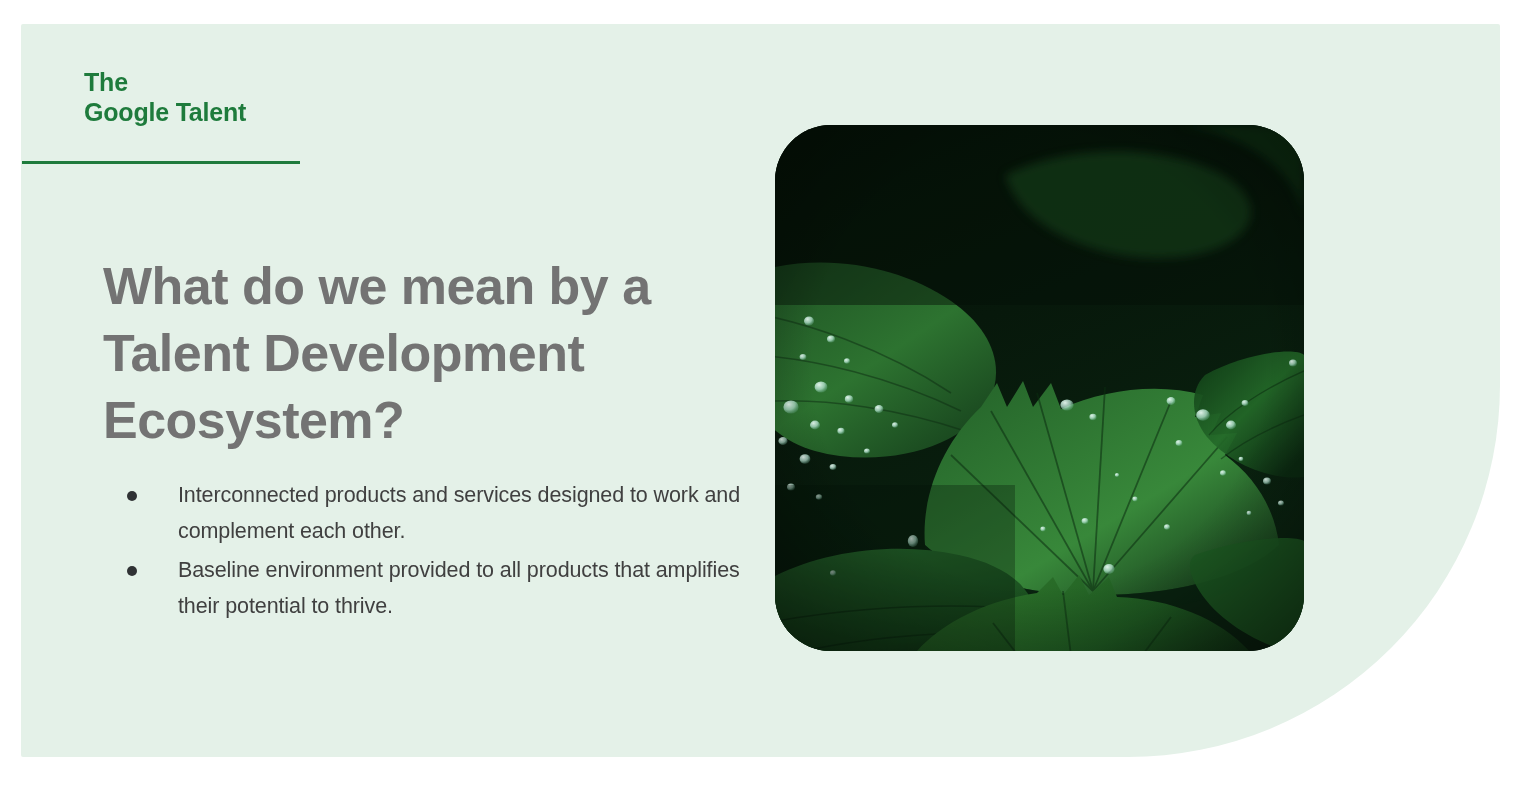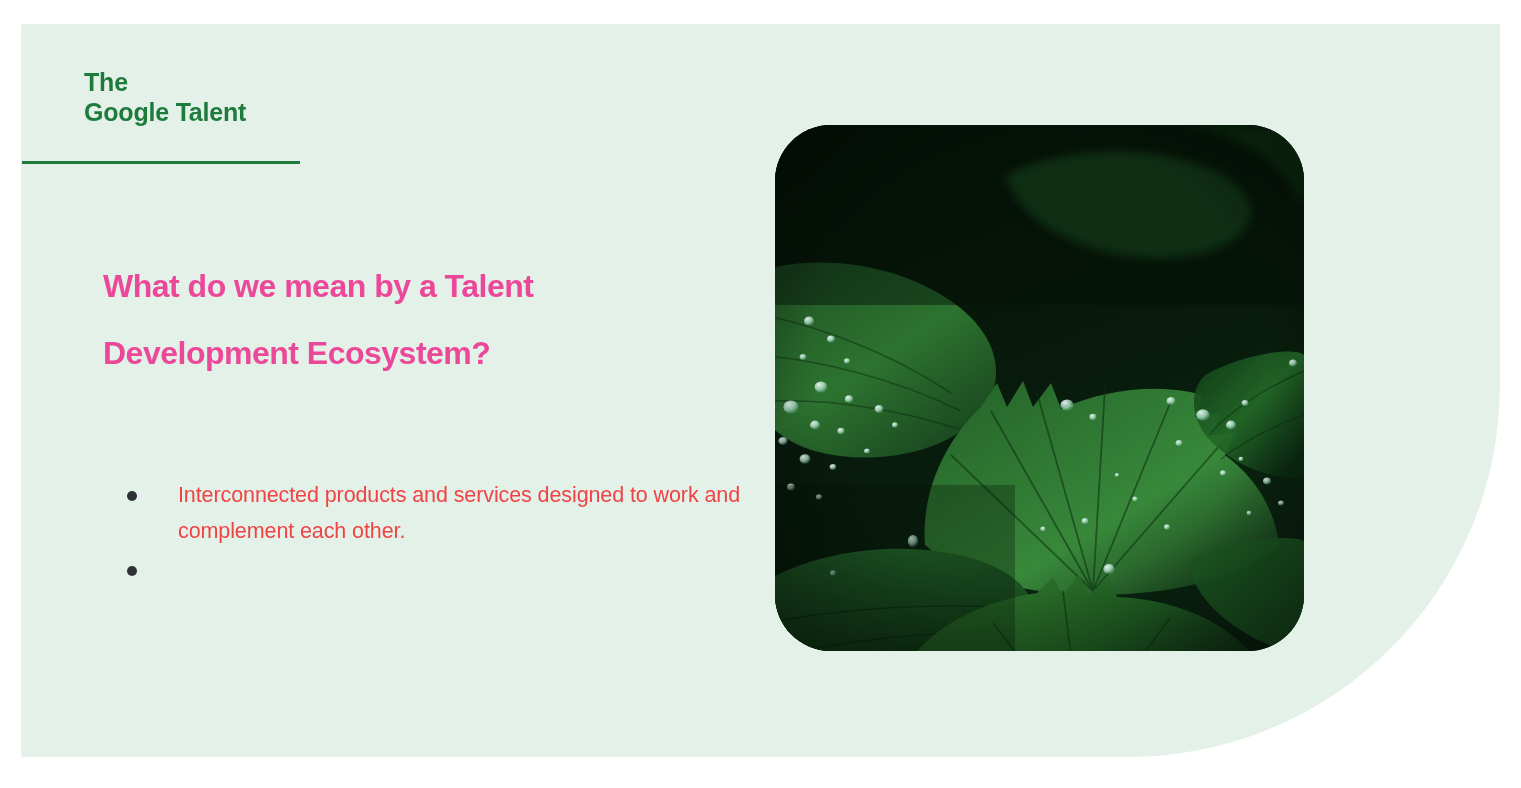--- a/index.html
+++ b/index.html
@@ -58,40 +58,40 @@
     height: 3px;
     background: #1e7b3c;
   }
 
   
   .headline {
     position: absolute;
     left: 103px;
     top: 253px;
     width: 620px;
-    color: #ec4899;
-    font-size: 32px;
+    color: #737373;
+    font-size: 52px;
     font-weight: 700;
     line-height: 67px;
     letter-spacing: -0.5px;
   }
 
   
   .bullets {
     position: absolute;
     left: 122px;
     top: 478px;
     width: 620px;
     list-style: none;
   }
   .bullets li {
     position: relative;
     padding-left: 56px;
     margin-bottom: 4px;
-    color: #ef4444;
+    color: #404040;
     font-size: 21.5px;
     font-weight: 400;
     line-height: 35.5px;
     letter-spacing: -0.1px;
   }
   .bullets li .dot {
     position: absolute;
     left: 5px;
     top: 13px;
     width: 10px;
@@ -128,20 +128,21 @@
 
   <h1 class="headline">What do we mean by a Talent Development Ecosystem?</h1>
 
   <ul class="bullets">
     <li>
       <span class="dot"></span>
       <span>Interconnected products and services designed to work and complement each other.</span>
     </li>
     <li>
       <span class="dot"></span>
+      <span>Baseline environment provided to all products that amplifies their potential to thrive.</span>
     </li>
   </ul>
 
   <div class="photo">
     <svg viewBox="0 0 529 526" preserveAspectRatio="xMidYMid slice" aria-hidden="true">
       <defs>
         <linearGradient id="bgFade" x1="0" y1="0" x2="0.4" y2="1">
           <stop offset="0%" stop-color="#041006"></stop>
           <stop offset="45%" stop-color="#07180b"></stop>
           <stop offset="100%" stop-color="#0a2310"></stop>

